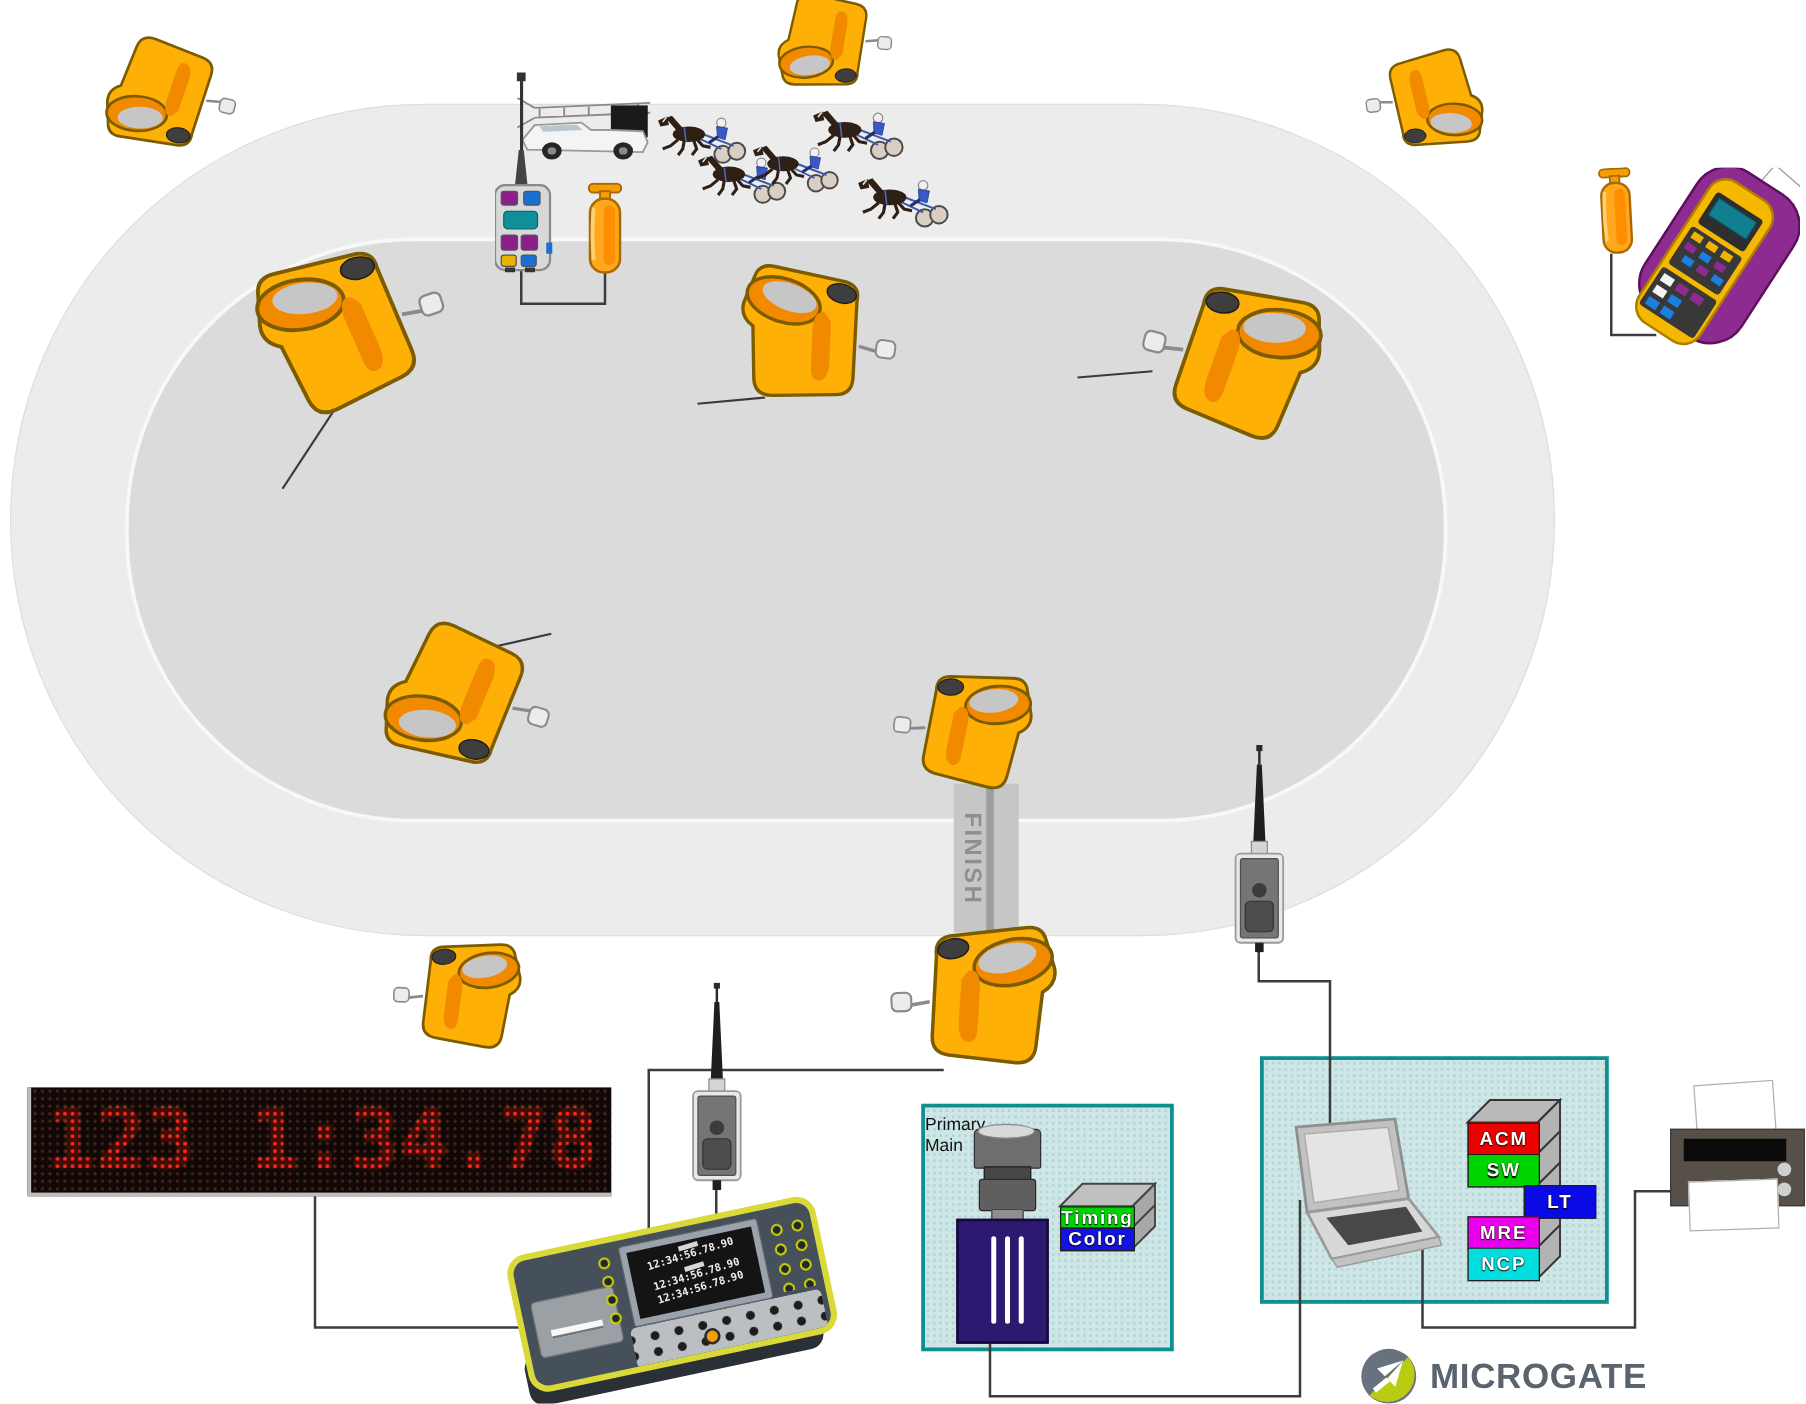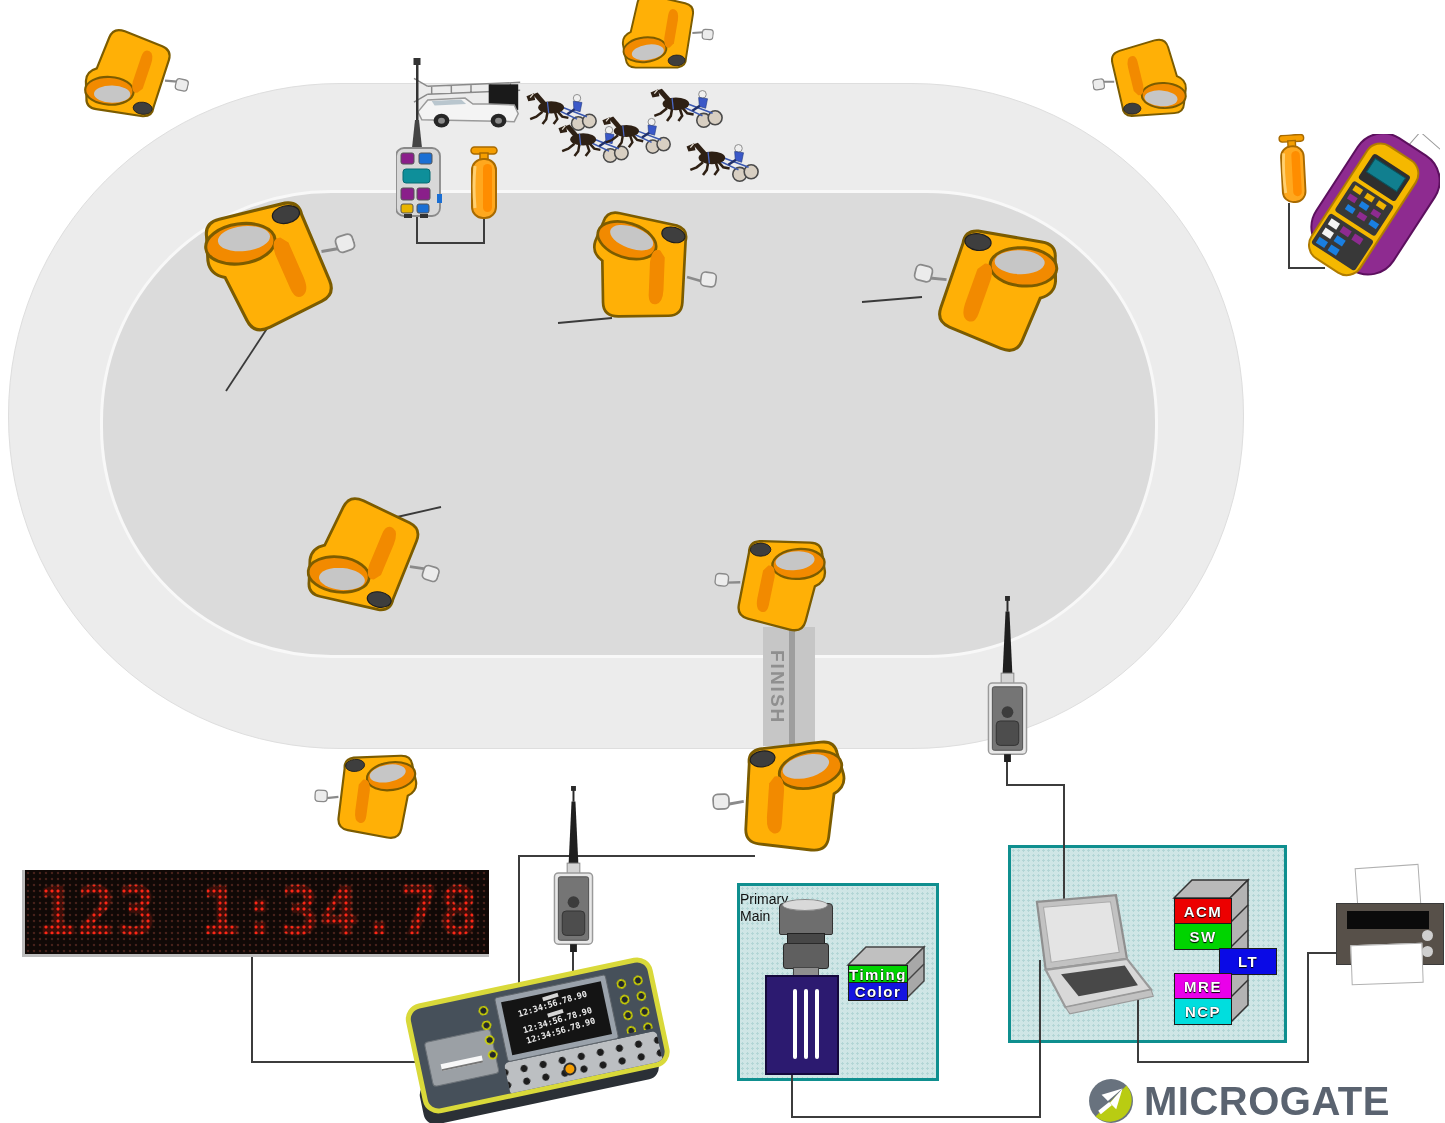--- a/index.html
+++ b/index.html
@@ -91,21 +91,21 @@
 
   
   .printer-body{left:1336px;top:903px;width:106px;height:60px;background:#575049;border:1px solid #3a3a3a;}
   .printer-slot{position:absolute;left:10px;top:7px;width:82px;height:18px;background:#0b0b0b;}
   .printer-paper-top{left:1356px;top:866px;width:62px;height:40px;background:#fff;border:1.5px solid #b0b0b0;transform:rotate(-4deg);}
   .printer-paper-bot{left:1351px;top:944px;width:70px;height:38px;background:#fff;border:1.5px solid #b0b0b0;transform:rotate(-2deg);}
   .printer-btn{width:11px;height:11px;border-radius:50%;background:#cfcfcf;}
 
   
   .logo{left:1088px;top:1078px;display:flex;align-items:center;gap:10px;}
-  .logo-text{font-size:40px;font-weight:bold;color:#5a6370;letter-spacing:0.5px;}
+  .logo-text{font-size:28px;font-weight:bold;color:#5a6370;letter-spacing:0.5px;}
 </style>
 </head>
 <body>
 
 <div id="canvas">
 
   <svg width="0" height="0" style="position:absolute" aria-hidden="true">
     <defs>
       <symbol id="photocell" viewBox="0 0 122 104">
         <path d="M28 53 L14 55" stroke="#8a8a8a" stroke-width="2.5" fill="none"></path>

